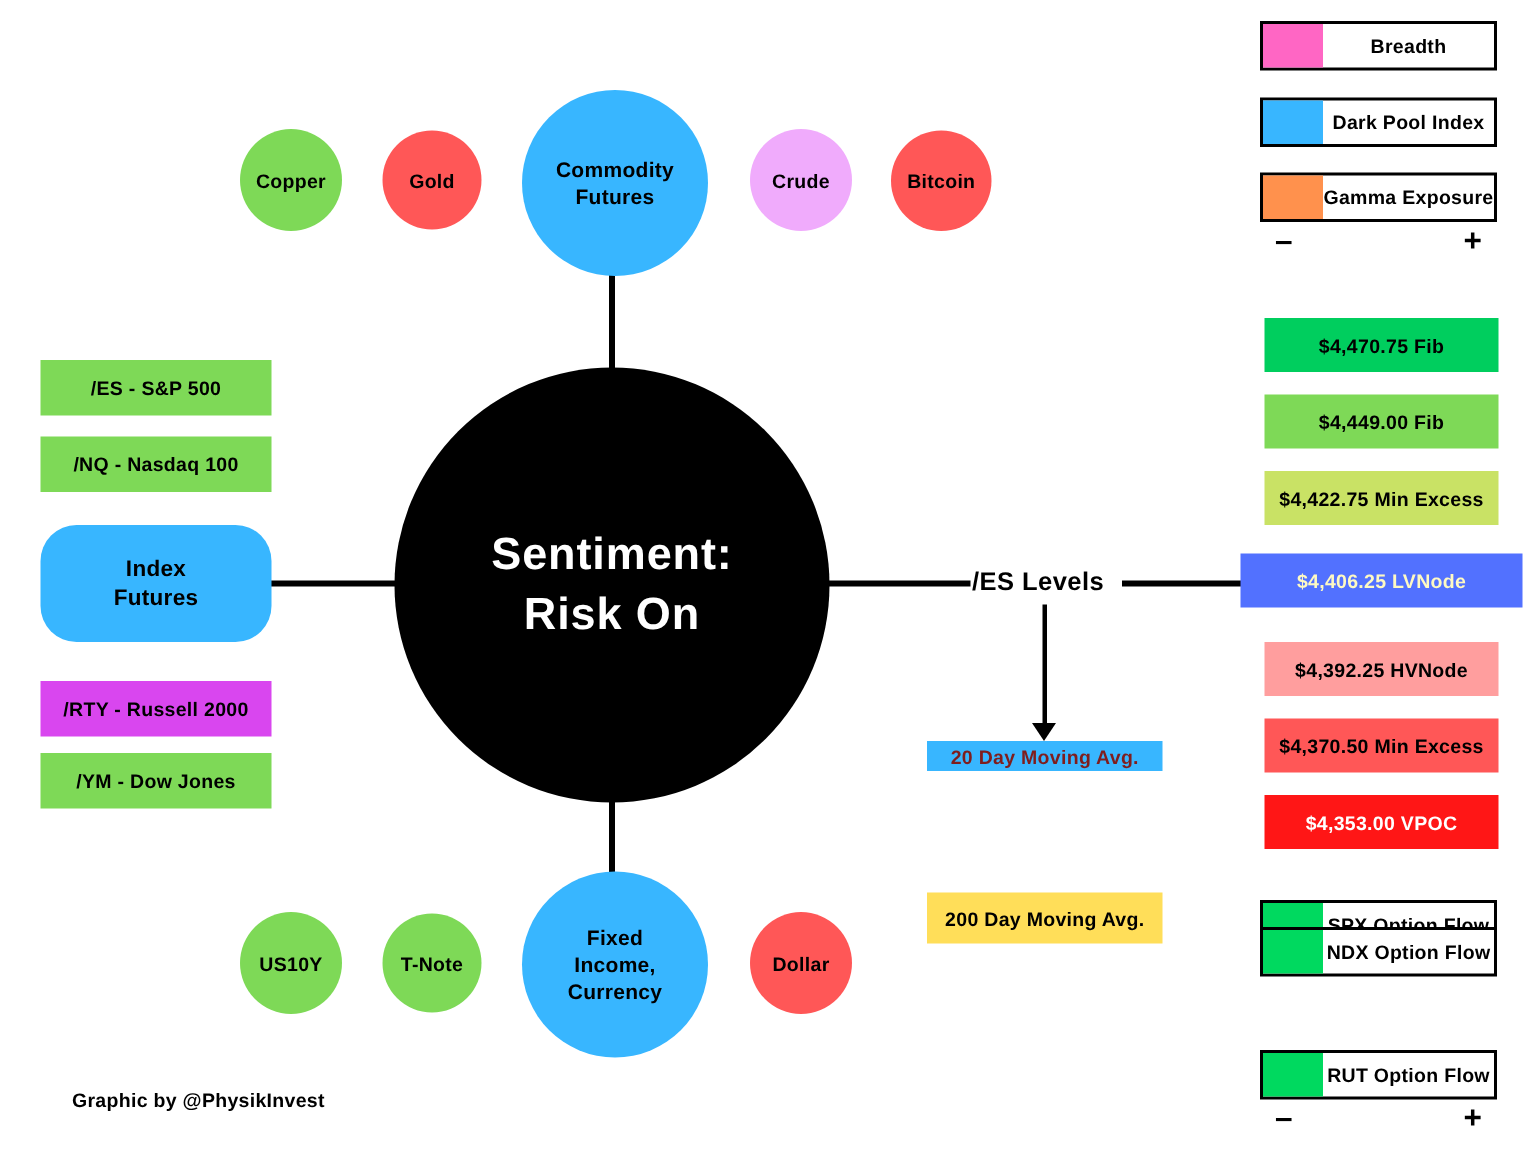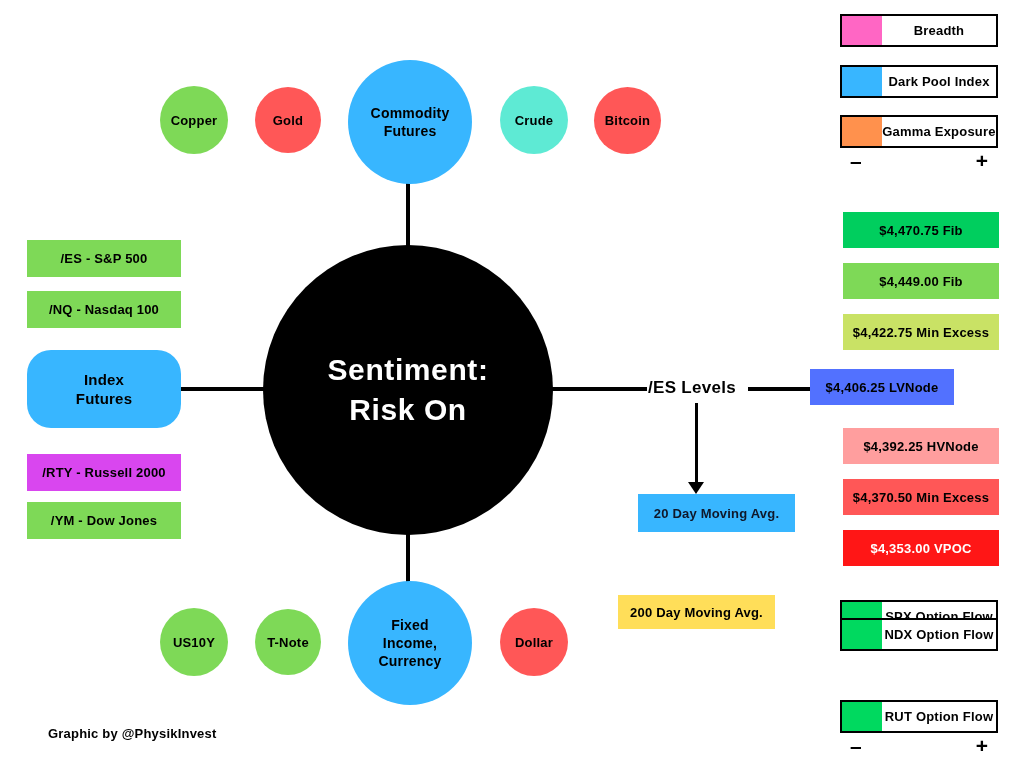--- a/index.html
+++ b/index.html
@@ -67,47 +67,47 @@
   <div id="center-circle" class="abs circle" style="left:263px;top:245px;width:290px;height:290px;">
     <div class="center-line">Sentiment:</div>
     <div class="center-line">Risk On</div>
   </div>
 
   <div class="abs circle hub" style="left:348px;top:60px;width:124px;height:124px;">
     <span class="hub-label">Commodity Futures</span>
   </div>
   <div class="abs circle sat" style="left: 160px; top: 86px; width: 68px; height: 68px; background: rgb(126, 217, 87);">Copper</div>
   <div class="abs circle sat" style="left: 255px; top: 87px; width: 66px; height: 66px; background: rgb(255, 87, 87);">Gold</div>
-  <div class="abs circle sat" style="left: 500px; top: 86px; width: 68px; height: 68px; background: #5eead4;">Crude</div>
+  <div class="abs circle sat" style="left: 500px; top: 86px; width: 68px; height: 68px; background: #f0abfc;">Crude</div>
   <div class="abs circle sat" style="left: 594px; top: 87px; width: 67px; height: 67px; background: rgb(255, 87, 87);">Bitcoin</div>
 
   <div class="abs rect-label green-rect" style="left: 27px; top: 240px; width: 154px; height: 37px; background: rgb(126, 217, 87);">/ES - S&amp;P 500</div>
   <div class="abs rect-label green-rect" style="left: 27px; top: 291px; width: 154px; height: 37px; background: rgb(126, 217, 87);">/NQ - Nasdaq 100</div>
   <div class="abs rect-label blue-rect" style="left:27px;top:350px;width:154px;height:78px;">
     <span class="hub-label">Index Futures</span>
   </div>
   <div class="abs rect-label green-rect" style="left: 27px; top: 454px; width: 154px; height: 37px; background: #d946ef;">/RTY - Russell 2000</div>
   <div class="abs rect-label green-rect" style="left: 27px; top: 502px; width: 154px; height: 37px; background: rgb(126, 217, 87);">/YM - Dow Jones</div>
 
   <div class="abs circle hub" style="left:348px;top:581px;width:124px;height:124px;">
     <span class="hub-label">Fixed Income, Currency</span>
   </div>
   <div class="abs circle sat" style="left: 160px; top: 608px; width: 68px; height: 68px; background: rgb(126, 217, 87);">US10Y</div>
   <div class="abs circle sat" style="left: 255px; top: 609px; width: 66px; height: 66px; background: rgb(126, 217, 87);">T-Note</div>
   <div class="abs circle sat" style="left: 500px; top: 608px; width: 68px; height: 68px; background: rgb(255, 87, 87);">Dollar</div>
 
   <div class="abs es-title" style="left:648px;top:378px;width:98px;">/ES Levels</div>
 
-  <div class="abs bar" style="left: 618px; top: 494px; width: 157px; height: 38px; background: rgb(56, 182, 255); color: #0f172a; margin-left: 20px;">20 Day Moving Avg.</div>
+  <div class="abs bar" style="left: 618px; top: 494px; width: 157px; height: 20px; background: rgb(56, 182, 255); color: #7f1d1d;">20 Day Moving Avg.</div>
   <div class="abs bar" style="left: 618px; top: 595px; width: 157px; height: 34px; background: rgb(255, 222, 89); color: rgb(0, 0, 0);">200 Day Moving Avg.</div>
 
   <div class="abs bar" style="left: 843px; top: 212px; width: 156px; height: 36px; background: rgb(0, 206, 94); color: rgb(0, 0, 0);">$4,470.75 Fib</div>
   <div class="abs bar" style="left: 843px; top: 263px; width: 156px; height: 36px; background: rgb(126, 217, 87); color: rgb(0, 0, 0);">$4,449.00 Fib</div>
   <div class="abs bar" style="left: 843px; top: 314px; width: 156px; height: 36px; background: rgb(201, 226, 101); color: rgb(0, 0, 0);">$4,422.75 Min Excess</div>
-  <div class="abs bar" style="left: 810px; top: 369px; width: 144px; height: 36px; background: rgb(82, 113, 255); color: #000000;">$4,406.25 LVNode</div>
+  <div class="abs bar" style="left: 827px; top: 369px; width: 188px; height: 36px; background: rgb(82, 113, 255); color: #fef9c3;">$4,406.25 LVNode</div>
   <div class="abs bar" style="left: 843px; top: 428px; width: 156px; height: 36px; background: rgb(255, 158, 158); color: rgb(0, 0, 0);">$4,392.25 HVNode</div>
   <div class="abs bar" style="left: 843px; top: 479px; width: 156px; height: 36px; background: rgb(255, 87, 87); color: rgb(0, 0, 0);">$4,370.50 Min Excess</div>
   <div class="abs bar" style="left: 843px; top: 530px; width: 156px; height: 36px; background: rgb(255, 22, 22); color: rgb(255, 255, 255);">$4,353.00 VPOC</div>
 
   <div class="abs legend-box" style="left:840px;top:14px;width:158px;height:33px;">
     <div class="legend-swatch" style="background: rgb(255, 102, 196);"></div>
     <div class="legend-label">Breadth</div>
   </div>
   <div class="abs legend-box" style="left:840px;top:65px;width:158px;height:33px;">
     <div class="legend-swatch" style="background: rgb(56, 182, 255);"></div>

